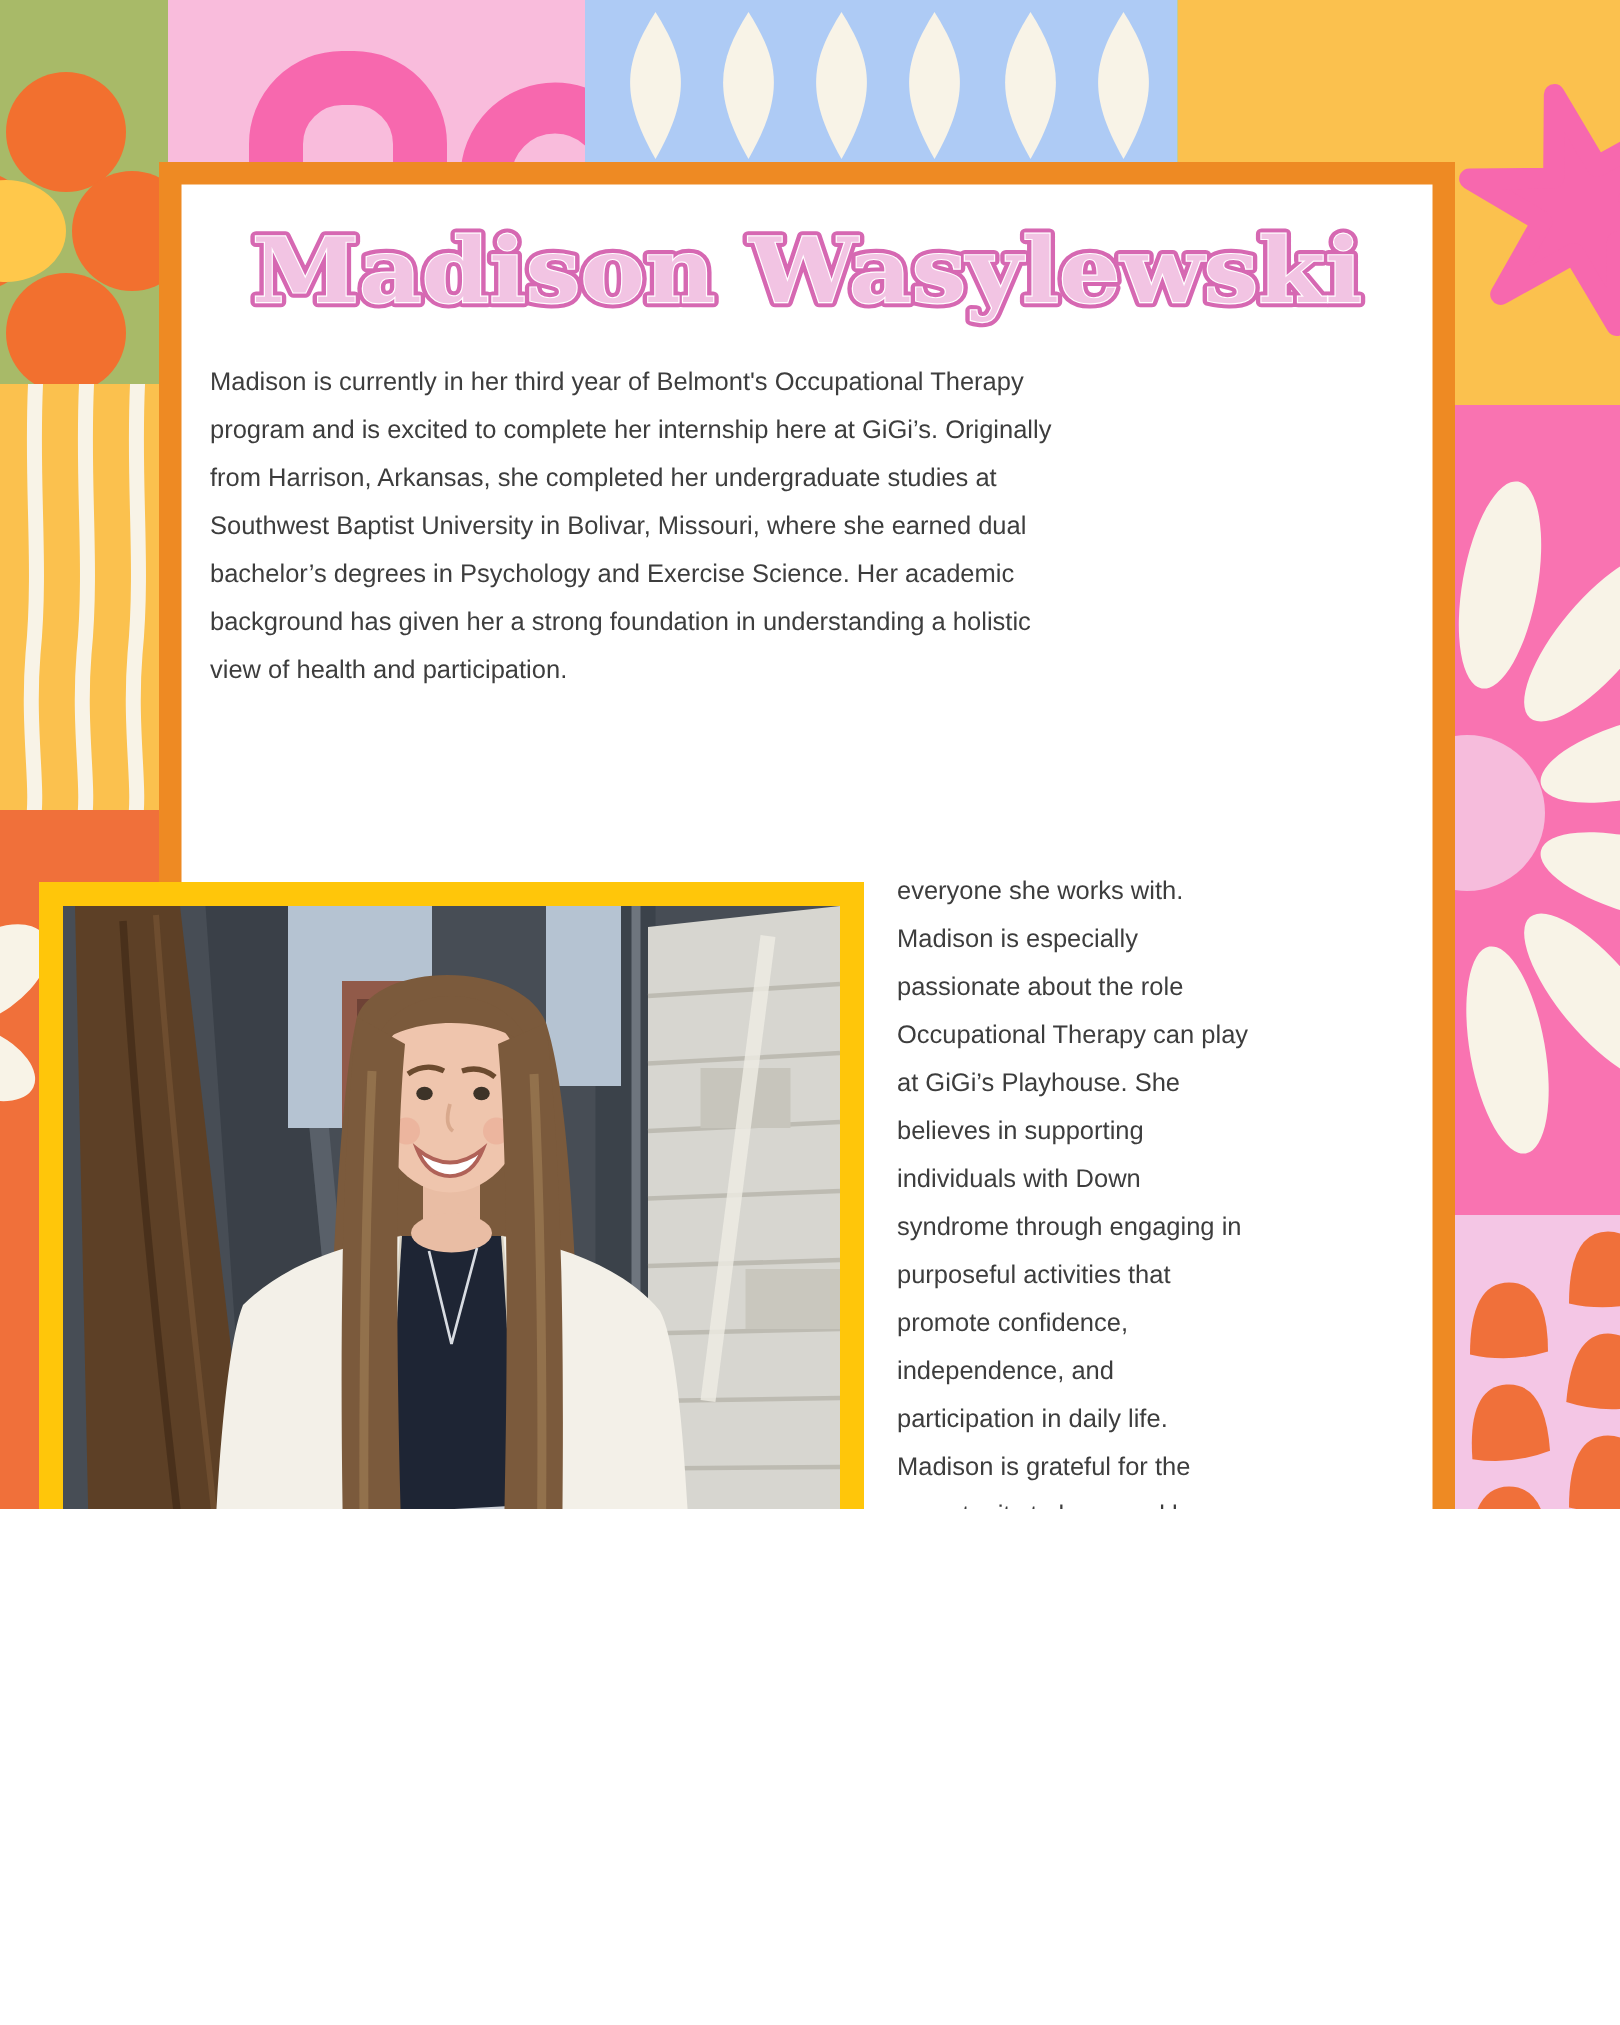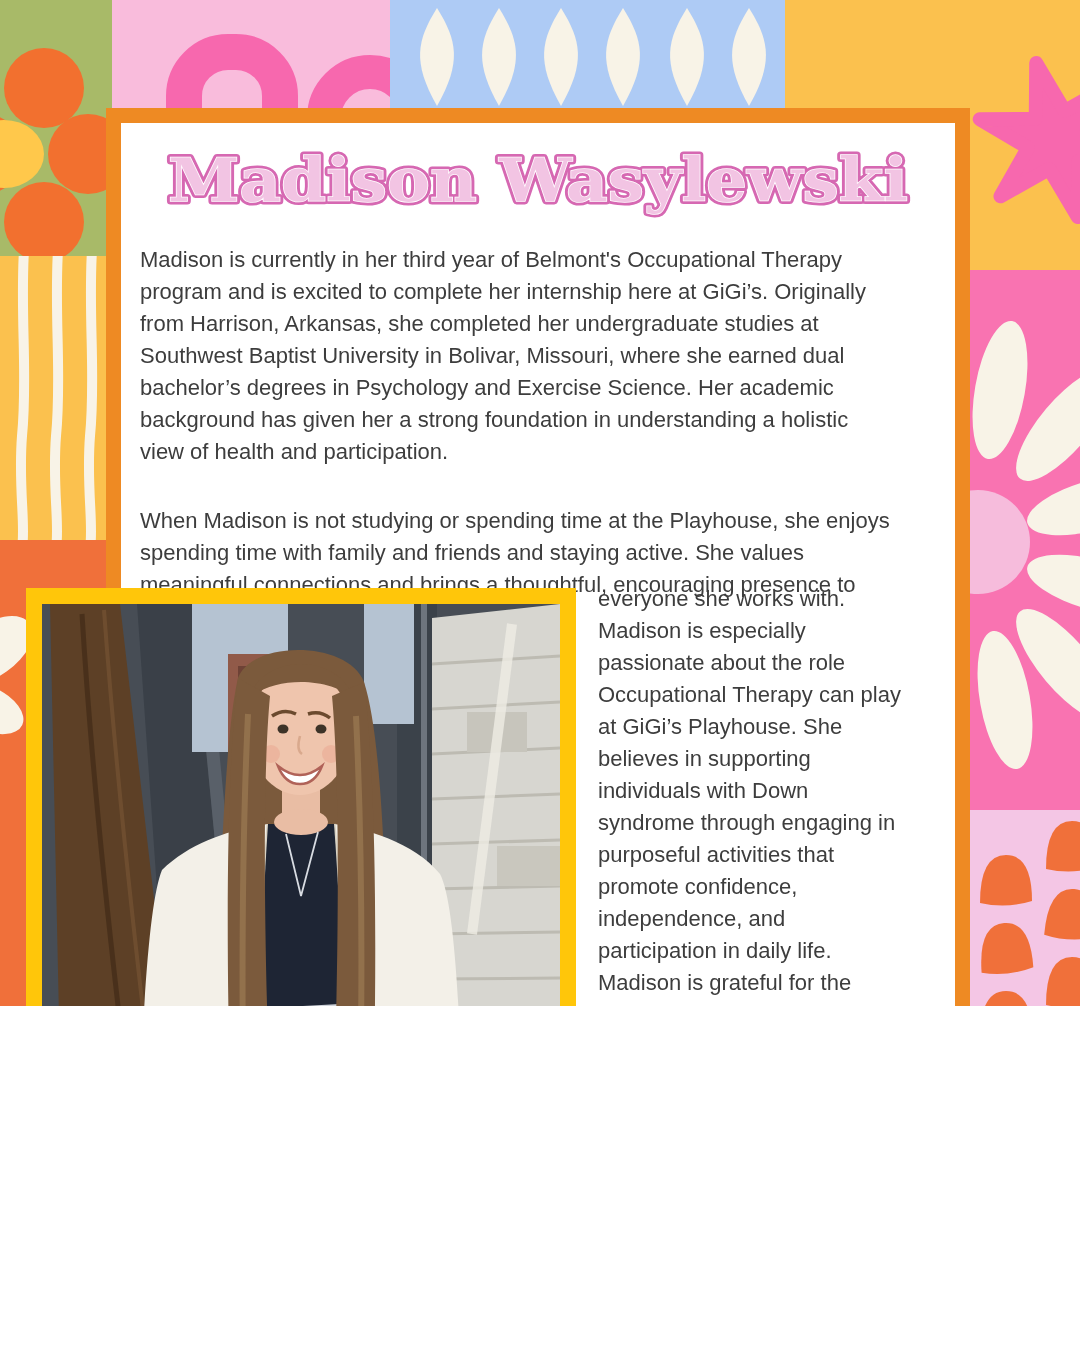--- a/index.html
+++ b/index.html
@@ -19,21 +19,21 @@
   .b-bluebl      {left:0;   top:1080px;width:134px;height:270px;background:#aecbf5}
   .b-yellowbot   {left:134px;top:1236px;width:544px;height:114px;background:#fbc14e}
   .b-pinkbot     {left:678px;top:1235px;width:265px;height:115px;background:#f973b1}
   .b-lpinkbr     {left:943px;top:1235px;width:27px;height:115px;background:#f4c6e5}
   
   .card{position:absolute;left:106px;top:108px;width:864px;height:1140px;
         background:#ffffff;border:15px solid #ee8a23;box-sizing:border-box;z-index:2}
   .card-inner{position:relative;width:100%;height:100%}
   .title-wrap{position:absolute;top:12px;left:0;width:100%;text-align:center}
   .title-wrap svg{display:inline-block}
-  .para{position:absolute;color:#3d3d3d;font-size:22px;line-height:32px;
+  .para{position:absolute;color:#3d3d3d;font-size:17px;line-height:32px;
         white-space:pre-line}
   .p1{left:19px;top:99px;width:812px}
   .p2{left:19px;top:360px;width:812px}
   .p3{left:477px;top:438px;width:357px}
   
   .photo{position:absolute;left:26px;top:588px;width:550px;height:674px;
          border:16px solid #ffc60a;box-sizing:border-box;background:#474d55;z-index:3}
   .photo svg{display:block}
 </style>
 </head>
@@ -211,23 +211,20 @@
           <text x="417" y="66" text-anchor="middle" textLength="740" lengthAdjust="spacingAndGlyphs" font-family="DejaVu Serif, serif" font-weight="bold" font-size="60" fill="#f2c4e3" stroke="#ffffff" stroke-width="1.5" paint-order="stroke">Madison Wasylewski</text>
         </svg>
       </div>
       <p class="para p1">Madison is currently in her third year of Belmont's Occupational Therapy
 program and is excited to complete her internship here at GiGi’s. Originally
 from Harrison, Arkansas, she completed her undergraduate studies at
 Southwest Baptist University in Bolivar, Missouri, where she earned dual
 bachelor’s degrees in Psychology and Exercise Science. Her academic
 background has given her a strong foundation in understanding a holistic
 view of health and participation.</p>
-      <p class="para p2">When Madison is not studying or spending time at the Playhouse, she enjoys
-spending time with family and friends and staying active. She values
-meaningful connections and brings a thoughtful, encouraging presence to</p>
       <p class="para p3">everyone she works with.
 Madison is especially
 passionate about the role
 Occupational Therapy can play
 at GiGi’s Playhouse. She
 believes in supporting
 individuals with Down
 syndrome through engaging in
 purposeful activities that
 promote confidence,

